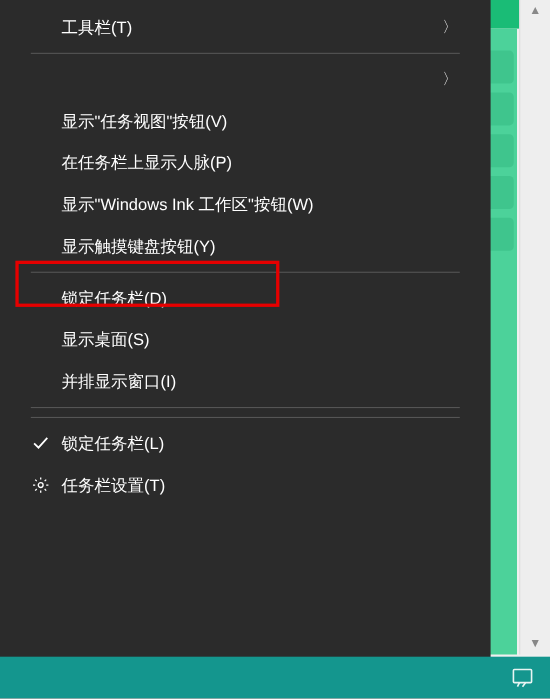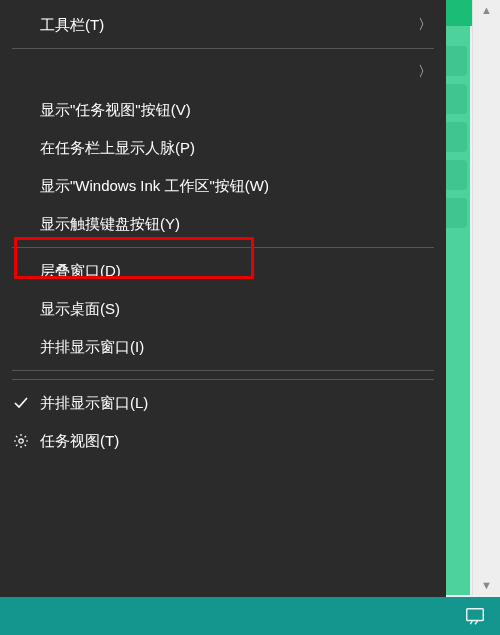--- a/index.html
+++ b/index.html
@@ -71,21 +71,21 @@
   .context-menu {
     position: absolute;
     top: 0;
     left: 0;
     width: 446px;
     height: 603px;
     background: #2b2b2b;
     color: #fff;
     display: flex;
     flex-direction: column;
-    padding: 6px 0;
+    padding: 6px 16px;
   }
   .menu-item {
     display: flex;
     align-items: center;
     height: 38px;
     padding: 0 14px 0 40px;
     position: relative;
     cursor: default;
   }
   .menu-item .submenu-arrow {
@@ -180,21 +180,21 @@
     <span>显示"Windows Ink 工作区"按钮(W)</span>
   </div>
 
   <div class="menu-item">
     <span>显示触摸键盘按钮(Y)</span>
   </div>
 
   <div class="menu-sep"></div>
 
   <div class="menu-item">
-    <span>层叠窗口(D)</span>
+    <span>锁定任务栏(D)</span>
   </div>
 
 
   <div class="menu-item">
     <span>显示桌面(S)</span>
   </div>
 
   <div class="menu-item">
     <span>并排显示窗口(I)</span>
   </div>
@@ -203,31 +203,31 @@
 
 
   <div class="menu-sep"></div>
 
   <div class="menu-item">
     <span class="menu-icon">
       <svg viewBox="0 0 16 16" width="16" height="16" fill="none" stroke="#fff" stroke-width="1.6">
         <path d="M2 8 L6 12 L14 3"></path>
       </svg>
     </span>
-    <span>并排显示窗口(L)</span>
+    <span>锁定任务栏(L)</span>
   </div>
 
   <div class="menu-item">
     <span class="menu-icon">
       <svg viewBox="0 0 16 16" width="16" height="16" fill="none" stroke="#fff" stroke-width="1.2">
         <circle cx="8" cy="8" r="2.2"></circle>
         <path d="M8 1v2M8 13v2M1 8h2M13 8h2M3 3l1.4 1.4M11.6 11.6L13 13M13 3l-1.4 1.4M4.4 11.6L3 13"></path>
       </svg>
     </span>
-    <span>任务视图(T)</span>
+    <span>任务栏设置(T)</span>
   </div>
 
 </div>
 
 <div class="highlight-box"></div>
 
 <div class="taskbar">
   <span class="tray-icon">
     <svg viewBox="0 0 24 24" width="22" height="22" fill="none" stroke="currentColor" stroke-width="1.6">
       <rect x="3" y="4" width="18" height="13" rx="1"></rect>

